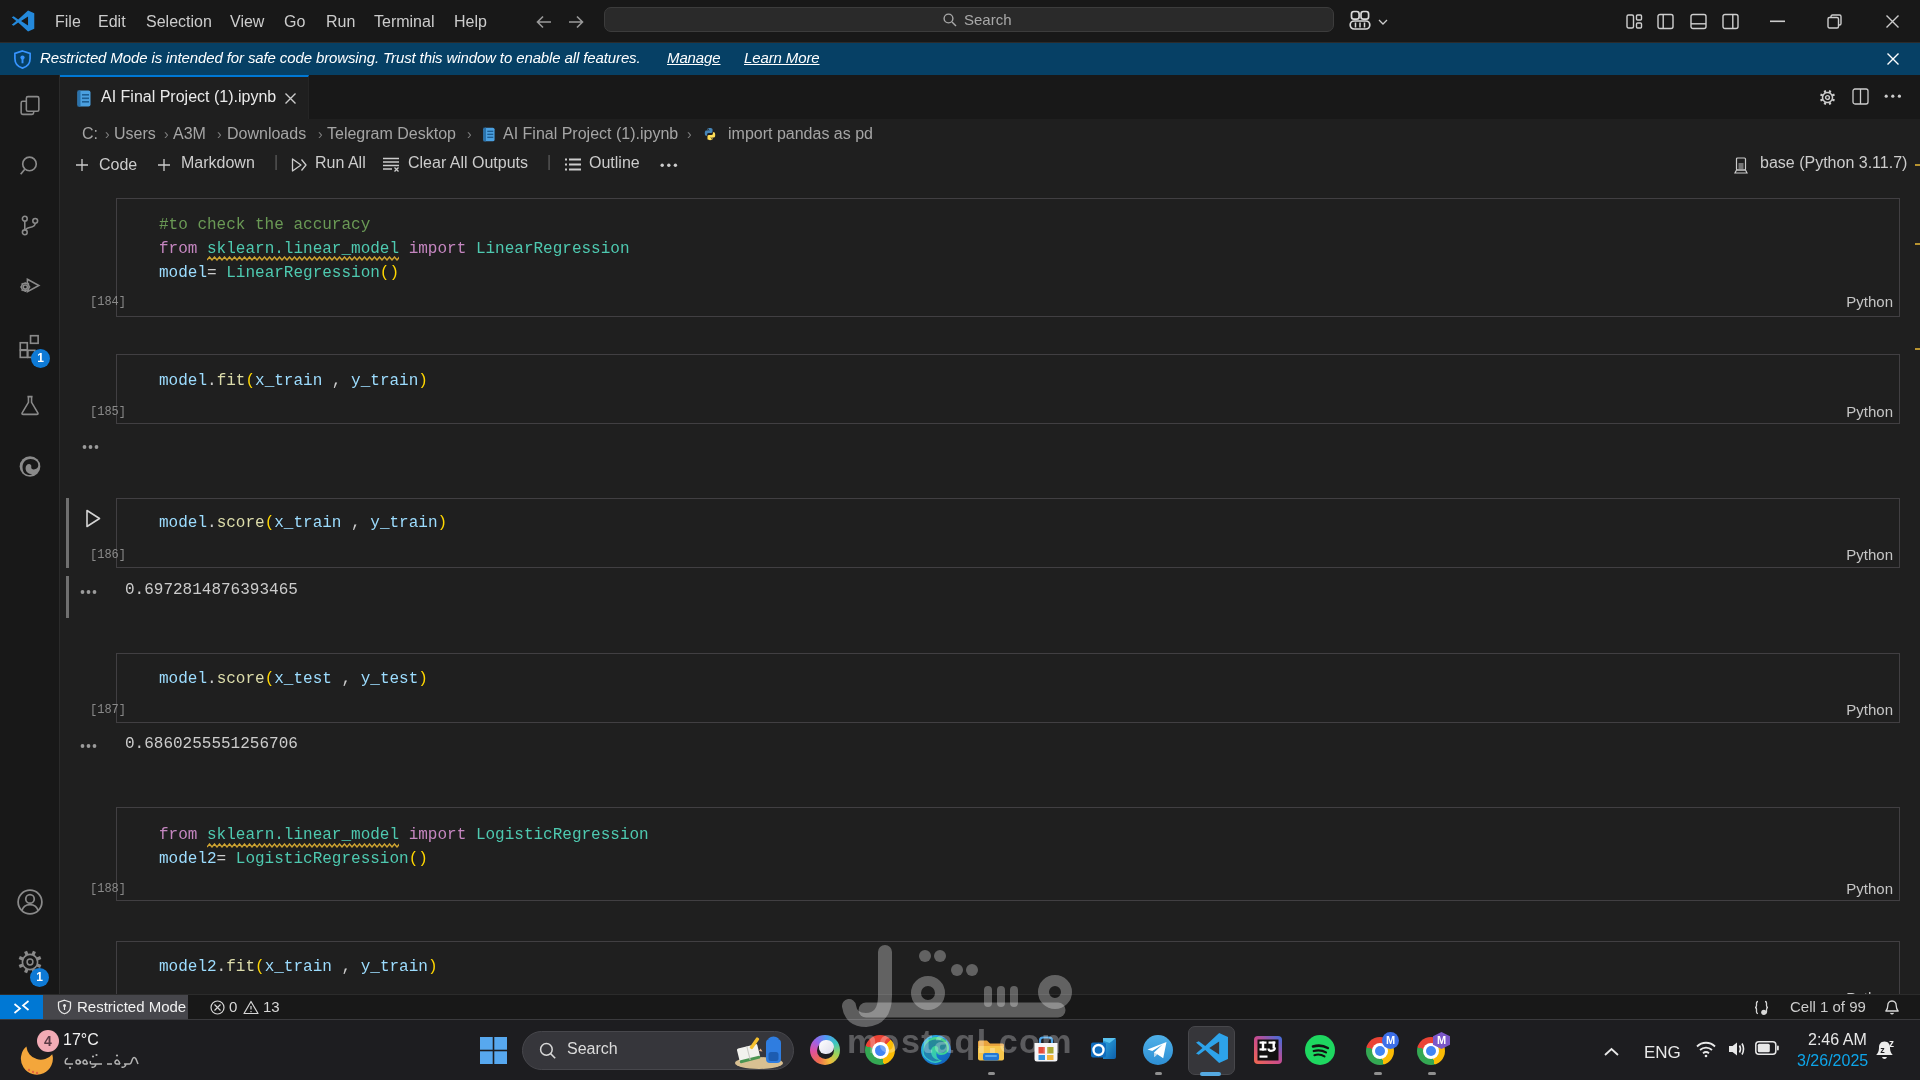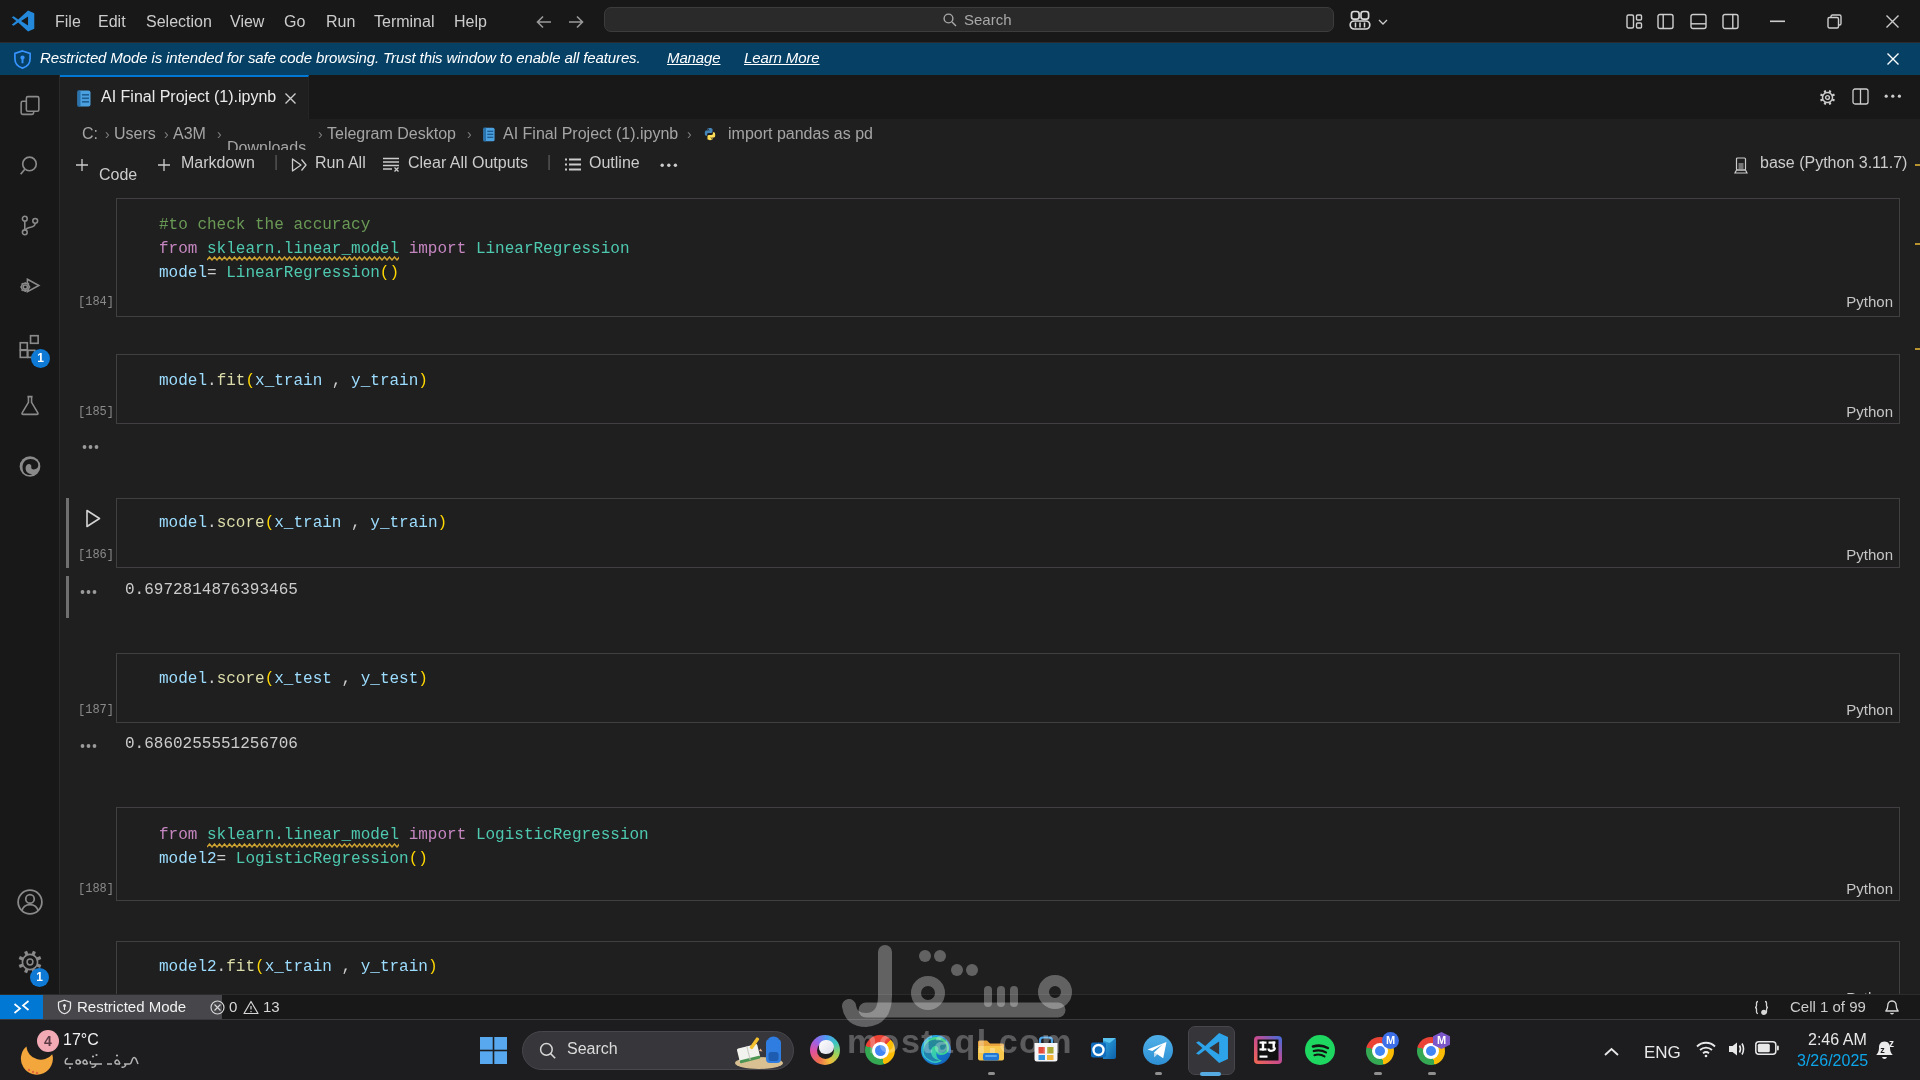--- a/index.html
+++ b/index.html
@@ -32,21 +32,21 @@
 
   
   #editor { position:absolute; left:61px; top:180px; width:1859px; height:814px; background:#1f1f1f; overflow:hidden; }
   .cell { position:absolute; left:55px; width:1784px; background:#1f1f1f; border:1px solid #413f42; }
   .codeline { position:absolute; left:98px; font-family:"Liberation Mono", monospace; font-size:16px; white-space:pre; color:#cccccc; line-height:24px; }
   .execlabel { position:absolute; font-family:"Liberation Mono", monospace; font-size:12px; color:#8a8a8a; }
   .pylabel { position:absolute; right:62px; font-size:15px; color:#c5c5c5; }
   .outtext { position:absolute; left:64px; font-family:"Liberation Mono", monospace; font-size:16px; color:#cccccc; }
   .kw { color:#c586c0; } .cls { color:#4ec9b0; } .var { color:#9cdcfe; }
   .fn { color:#dcdcaa; } .par { color:#ffd700; } .com { color:#6a9955; }
-  .execlabel { left:4px; width:49px; text-align:right; }
+  .execlabel { left:16px; width:49px; text-align:right; }
   .pylabel { right:27px; }
 
   
   #statusbar { position:absolute; left:0; top:994px; width:1920px; height:25px; background:#181818; border-top:1px solid #2b2b2b; color:#cccccc; font-size:15px; }
 
   
   #taskbar { position:absolute; left:0; top:1019px; width:1920px; height:61px; background:#1d1d20; border-top:1px solid #3a3a3d; }
   .tbicon { position:absolute; top:15px; width:30px; height:30px; }
 
   
@@ -206,21 +206,21 @@
       <circle cx="15.4" cy="2.2" r="1.6" fill="#cccccc"></circle>
     </svg>
 </div>
 <div id="crumbs">
   <span class="abs" style="left:22px;top:6px">C:</span>
     <span class="abs crumbsep" style="left:36px;top:7px">›</span>
   <span class="abs" style="left:54px;top:6px">Users</span>
     <span class="abs crumbsep" style="left:95px;top:7px">›</span>
   <span class="abs" style="left:113px;top:6px">A3M</span>
     <span class="abs crumbsep" style="left:148px;top:7px">›</span>
-  <span class="abs" style="left:167px;top:20px">Downloads</span>
+  <span class="abs" style="left:167px;top:6px">Downloads</span>
     <span class="abs crumbsep" style="left:249px;top:7px">›</span>
   <span class="abs" style="left:267px;top:6px">Telegram Desktop</span>
     <span class="abs crumbsep" style="left:398px;top:7px">›</span>
   <svg class="abs" style="left:423px;top:8px" width="12" height="15" viewBox="0 0 14 17">
     <rect x="0.5" y="0.5" width="13" height="16" rx="2" fill="#4ba0e0"></rect>
     <rect x="0.5" y="0.5" width="3" height="16" fill="#2a72ab"></rect>
     <rect x="5" y="4" width="7" height="1.6" fill="#1d5d92"></rect>
       <rect x="5" y="7.5" width="7" height="1.6" fill="#1d5d92"></rect>
       <rect x="5" y="11" width="7" height="1.6" fill="#1d5d92"></rect>
   </svg>
@@ -229,21 +229,21 @@
   <svg class="abs" style="left:643px;top:8px" width="14" height="14" viewBox="0 0 16 16">
     <path fill="#4584b6" d="M7.9 1 C4.9 1 5.1 2.3 5.1 2.3 V3.7 H8 V4.1 H3.9 C3.9 4.1 2 3.9 2 7 C2 10.1 3.7 10 3.7 10 H4.7 V8.5 C4.7 8.5 4.6 6.8 6.4 6.8 H9.2 C9.2 6.8 10.9 6.8 10.9 5.2 V2.5 C10.9 2.5 11.1 1 7.9 1 Z M6.3 2 A0.6 0.6 0 1 1 6.3 3.2 A0.6 0.6 0 0 1 6.3 2 Z"></path>
     <path fill="#ffde57" d="M8.1 15 C11.1 15 10.9 13.7 10.9 13.7 V12.3 H8 V11.9 H12.1 C12.1 11.9 14 12.1 14 9 C14 5.9 12.3 6 12.3 6 H11.3 V7.5 C11.3 7.5 11.4 9.2 9.6 9.2 H6.8 C6.8 9.2 5.1 9.2 5.1 10.8 V13.5 C5.1 13.5 4.9 15 8.1 15 Z M9.7 14 A0.6 0.6 0 1 1 9.7 12.8 A0.6 0.6 0 0 1 9.7 14 Z"></path>
   </svg>
   <span class="abs" style="left:668px;top:6px">import pandas as pd</span>
 </div>
 <div id="nbtoolbar">
   <svg class="abs" style="left:15px;top:8px" width="14" height="14" viewBox="0 0 14 14" fill="none" stroke="#cccccc" stroke-width="1.3">
       <path d="M7 1 V13 M1 7 H13"></path>
     </svg>
-  <span class="abs" style="left:39px;top:16px">Code</span>
+  <span class="abs" style="left:39px;top:6px">Code</span>
   <svg class="abs" style="left:97px;top:8px" width="14" height="14" viewBox="0 0 14 14" fill="none" stroke="#cccccc" stroke-width="1.3">
       <path d="M7 1 V13 M1 7 H13"></path>
     </svg>
   <span class="abs" style="left:121px;top:4px">Markdown</span>
   <span class="abs" style="left:214px;top:3px;color:#5a5a5a">|</span>
   <svg class="abs" style="left:230px;top:6px" width="18" height="18" viewBox="0 0 18 18" fill="none" stroke="#cccccc" stroke-width="1.3">
       <path d="M2.5 3 L11 9 L2.5 15 Z" stroke-linejoin="round"></path>
       <path d="M11.5 3.5 L16 9 L11.5 14.5" stroke-linejoin="round"></path>
     </svg>
   <span class="abs" style="left:255px;top:4px">Run All</span>
@@ -342,21 +342,21 @@
 <div class="abs" style="left:1915px;top:164px;width:5px;height:2px;background:#b89330;z-index:5"></div>
 <div class="abs" style="left:1915px;top:243px;width:5px;height:2px;background:#b89330;z-index:5"></div>
 <div class="abs" style="left:1915px;top:348px;width:5px;height:2px;background:#b89330;z-index:5"></div>
 <div id="statusbar">
   <div class="abs" style="left:0;top:0;width:43px;height:24px;background:#0078d4">
     <svg class="abs" style="left:12px;top:4px" width="19" height="16" viewBox="0 0 19 16" fill="none" stroke="#ffffff" stroke-width="1.7">
         <path d="M2.5 5 L8 9.5 L2.5 14"></path>
         <path d="M16.5 2 L11 6.5 L16.5 11"></path>
       </svg>
   </div>
-  <div class="abs" style="left:43px;top:0;width:179px;height:24px;background:#46464b">
+  <div class="abs" style="left:43px;top:0;width:145px;height:24px;background:#46464b">
     <svg class="abs" style="left:14px;top:4px" width="15" height="16" viewBox="0 0 20 20" fill="none" stroke="#e8e8e8" stroke-width="1.7">
         <path d="M10 1 L18 3.5 V9 C18 14.5 14.5 17.8 10 19 C5.5 17.8 2 14.5 2 9 V3.5 Z"></path>
         <circle cx="10" cy="8" r="2" fill="#e8e8e8" stroke="none"></circle>
         <rect x="9.2" y="9" width="1.6" height="5" fill="#e8e8e8" stroke="none"></rect>
       </svg>
     <span class="abs" style="left:34px;top:3px;color:#f0f0f0">Restricted Mode</span>
   </div>
   <svg class="abs" style="left:210px;top:5px" width="15" height="15" viewBox="0 0 15 15" fill="none" stroke="#d7d7d7" stroke-width="1.2">
       <circle cx="7.5" cy="7.5" r="6.5"></circle>
       <path d="M4.5 4.5 L10.5 10.5 M10.5 4.5 L4.5 10.5"></path>

